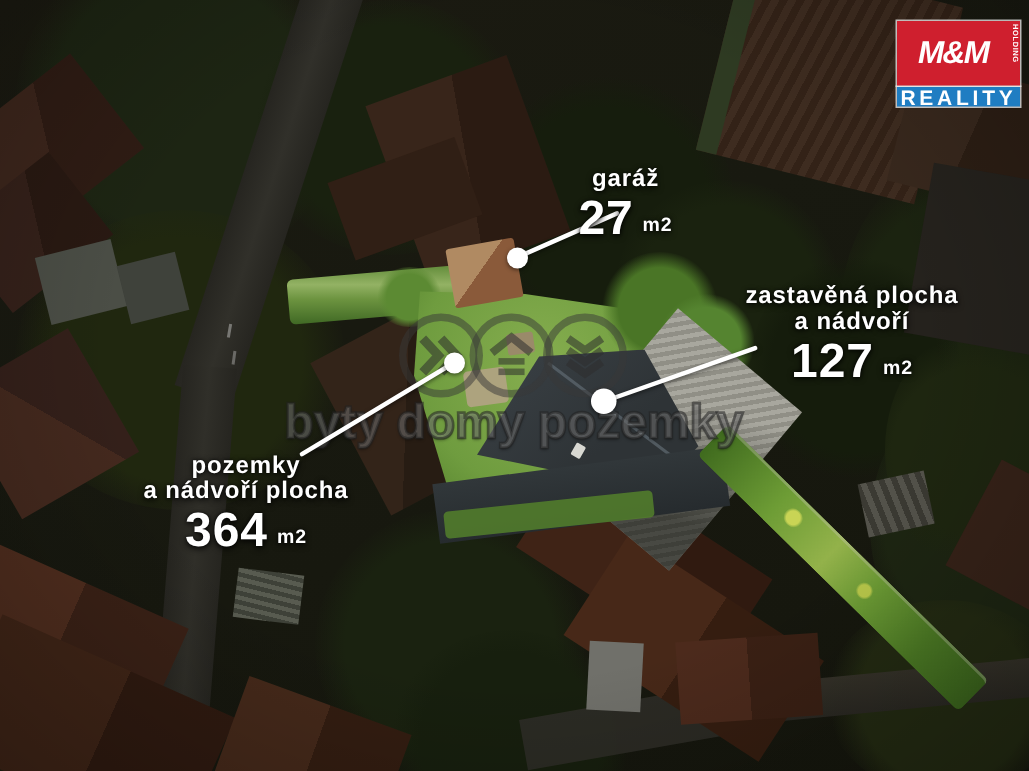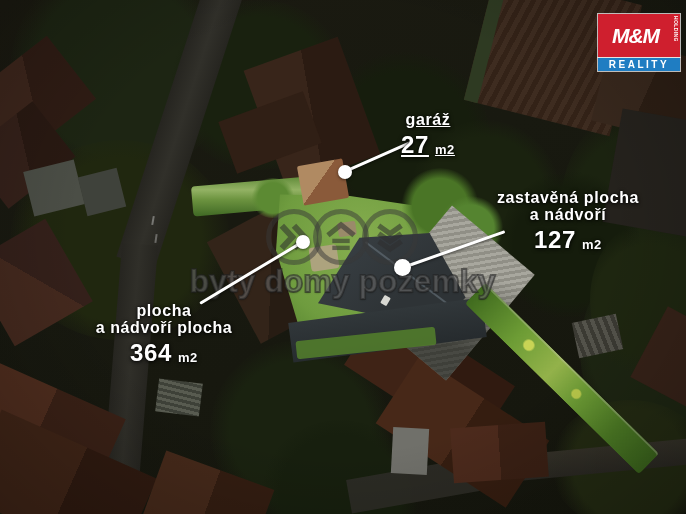--- a/index.html
+++ b/index.html
@@ -26,34 +26,34 @@
     text-shadow:0 1px 2px rgba(0,0,0,.35);
     white-space:nowrap;
   }
   
   .label{
     position:absolute;color:#fff;font-weight:bold;text-align:center;
     text-shadow:0 1px 4px rgba(0,0,0,.95),0 0 2px rgba(0,0,0,.7);
     letter-spacing:.6px;line-height:17px;font-size:16px;
   }
   .value-row{display:flex;align-items:flex-end;justify-content:center;gap:6px;margin-top:4px;}
-  .value{font-size:24px;line-height:26px;}
+  .value{font-size:32px;line-height:26px;}
   .unit{font-size:13px;line-height:17px;}
   .ann-line{
     position:absolute;height:3px;background:#fff;border-radius:2px;
     transform-origin:left center;box-shadow:0 1px 3px rgba(0,0,0,.5);
   }
   .ann-dot{position:absolute;background:#fff;border-radius:50%;box-shadow:0 1px 3px rgba(0,0,0,.55);}
   
   .logo{position:absolute;left:598px;top:14px;width:82px;}
   .logo-red{position:relative;height:43px;background:#cf1f2e;display:flex;align-items:center;justify-content:center;box-shadow:0 0 0 1px rgba(240,240,240,.75);}
   .logo-mm{color:#fff;font-size:21px;font-weight:bold;font-style:italic;letter-spacing:-1px;padding-right:7px;}
   .logo-holding{position:absolute;right:1px;top:2px;writing-mode:vertical-rl;font-size:5px;color:#fff;letter-spacing:.4px;font-weight:bold;}
   .logo-blue{height:13px;margin-top:1px;background:#1f7dc2;display:flex;align-items:center;justify-content:center;box-shadow:0 0 0 1px rgba(240,240,240,.75);}
-  .logo-reality{color:#fff;font-size:10px;font-weight:bold;letter-spacing:2.5px;}
+  .logo-reality{color:#fff;font-size:14px;font-weight:bold;letter-spacing:2.5px;}
 </style>
 </head>
 <body>
 
 <div class="scene">
 
   <div class="blob" style="left:10px;top:-40px;width:220px;height:220px;background:radial-gradient(circle,#1d2513 0 55%,transparent 72%);"></div>
   <div class="blob" style="left:170px;top:0px;width:180px;height:170px;background:radial-gradient(circle,#19210f 0 55%,transparent 72%);"></div>
   <div class="blob" style="left:10px;top:140px;width:220px;height:200px;background:radial-gradient(circle,#20270f 0 55%,transparent 75%);"></div>
   <div class="blob" style="left:320px;top:50px;width:170px;height:180px;background:radial-gradient(circle,#161d0d 0 55%,transparent 72%);"></div>
@@ -152,39 +152,39 @@
 
   <div class="ann-line" style="left:345px;top:170px;width:74px;transform:rotate(-23.8deg);"></div>
   <div class="ann-dot" style="left:338px;top:165px;width:14px;height:14px;"></div>
 
   <div class="ann-line" style="left:403px;top:266px;width:108px;transform:rotate(-19.4deg);"></div>
   <div class="ann-dot" style="left:394px;top:259px;width:17px;height:17px;"></div>
 
   <div class="ann-line" style="left:200px;top:302px;width:120px;transform:rotate(-31deg);"></div>
   <div class="ann-dot" style="left:296px;top:235px;width:14px;height:14px;"></div>
 
-  <div class="label" style="left:378px;top:111px;width:100px;text-decoration:underline;">
+  <div class="label" style="left:367px;top:111px;width:100px;">
     <div>garáž</div>
     <div class="value-row">
       <span class="value">27</span>
       <span class="unit">m2</span>
     </div>
   </div>
 
   <div class="label" style="left:488px;top:189px;width:160px;">
     <div>zastavěná plocha</div>
     <div>a nádvoří</div>
     <div class="value-row">
       <span class="value">127</span>
       <span class="unit">m2</span>
     </div>
   </div>
 
   <div class="label" style="left:84px;top:302px;width:160px;">
-    <div>plocha</div>
+    <div>pozemky</div>
     <div>a nádvoří plocha</div>
     <div class="value-row">
       <span class="value">364</span>
       <span class="unit">m2</span>
     </div>
   </div>
 
   <div class="logo">
     <div class="logo-red">
       <span class="logo-mm">M&amp;M</span>

